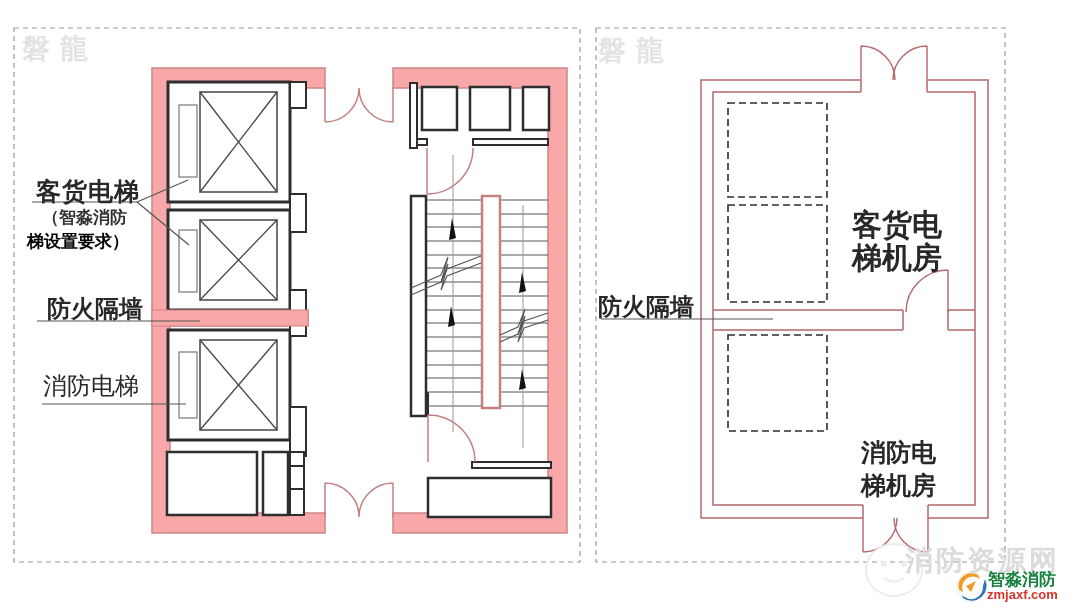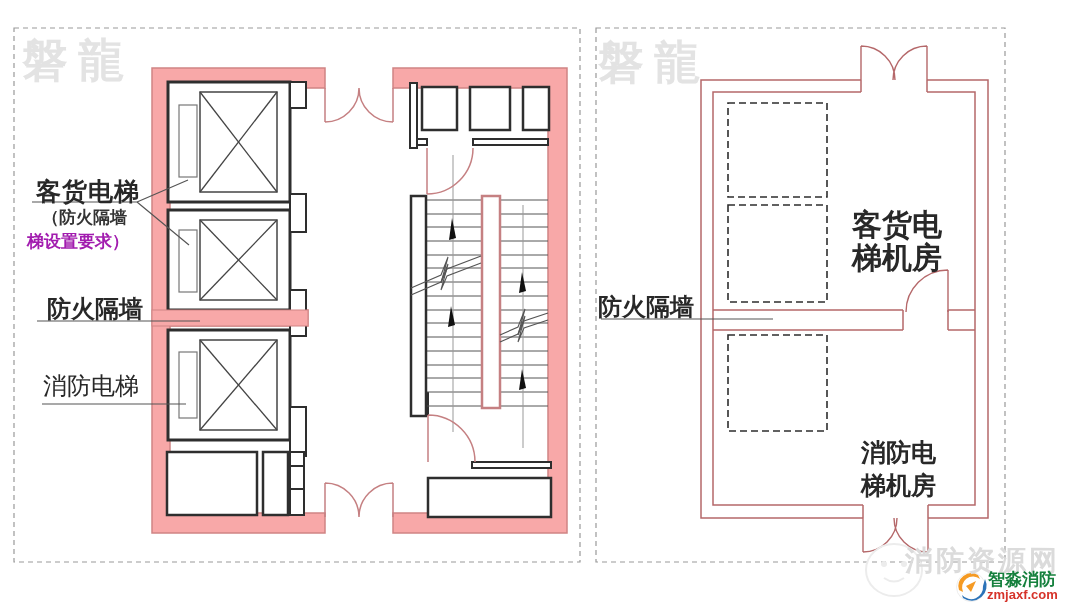--- a/index.html
+++ b/index.html
@@ -3,25 +3,25 @@
 <meta charset="utf-8">
 <style>
   html,body{margin:0;padding:0;background:#ffffff;}
   .canvas{
     position:relative;width:1080px;height:608px;background:#ffffff;overflow:hidden;
     font-family:"Liberation Sans","DejaVu Sans",sans-serif;
   }
   .canvas svg{position:absolute;left:0;top:0;}
   .lbl{position:absolute;white-space:nowrap;color:#282828;z-index:5;}
   .wm{position:absolute;white-space:nowrap;z-index:1;color:#E3E3E3;font-weight:bold;}
-  .wm-panlong{font-size:46px;letter-spacing:10px;text-align:center;}
+  .wm-panlong{font-size:28px;letter-spacing:10px;text-align:center;}
   .wm-site{font-size:28px;font-weight:bold;color:#DBDBDB;letter-spacing:3px;z-index:6;}
   .lbl-freight{left:36px;top:175px;font-size:25px;font-weight:bold;letter-spacing:1px;}
   .lbl-note1{left:42px;top:206px;font-size:17px;font-weight:600;color:#333;}
-  .lbl-note2{left:27px;top:230px;font-size:17px;font-weight:600;color:#a21caf;}
+  .lbl-note2{left:27px;top:230px;font-size:17px;font-weight:600;color:#000000;}
   .lbl-firewall-left{left:47px;top:293px;font-size:24px;font-weight:bold;}
   .lbl-fire-elev{left:43px;top:370px;font-size:24px;font-weight:normal;}
   .lbl-firewall-right{left:598px;top:291px;font-size:24px;font-weight:bold;}
   .lbl-room{font-weight:bold;line-height:33px;margin-top:48px;}
   .lbl-freight-room{left:852px;top:160px;font-size:30px;}
   .lbl-fire-room{left:861px;top:388px;font-size:25px;}
   .wm-pl-left{left:22px;top:30px;}
   .wm-pl-right{left:598px;top:32px;}
   .wm-site{left:905px;top:542px;position:absolute;text-align:right;}
   .logo-name{left:988px;top:568px;font-size:17px;font-weight:700;color:#15803d;z-index:7;}
@@ -203,21 +203,21 @@
     </g>
     <g>
       <circle cx="971" cy="587" r="14.5" fill="#FEFEFE" stroke="#E8E8E8" stroke-width="0.8"></circle>
       <path d="M959,590 A13,13 0 0 1 978,575 L980,579 A11,11 0 0 0 963,592 Z" fill="#F59A23"></path>
       <path d="M962,595 A12,12 0 0 0 983,586 L985,579 A15,15 0 0 1 963,598 Z" fill="#2C73B8"></path>
       <path d="M966,586 L976,581 L971,592 Z" fill="#F59A23"></path>
     </g>
   </svg>
 
   <div class="lbl lbl-freight">客货电梯</div>
-  <div class="lbl lbl-note1">（防火隔墙</div>
+  <div class="lbl lbl-note1">（智淼消防</div>
   <div class="lbl lbl-note2">梯设置要求）</div>
   <div class="lbl lbl-firewall-left">防火隔墙</div>
   <div class="lbl lbl-fire-elev">消防电梯</div>
 
   <div class="lbl lbl-firewall-right">防火隔墙</div>
   <div class="lbl lbl-room lbl-freight-room">
     <div>客货电</div>
     <div>梯机房</div>
   </div>
   <div class="lbl lbl-room lbl-fire-room">

